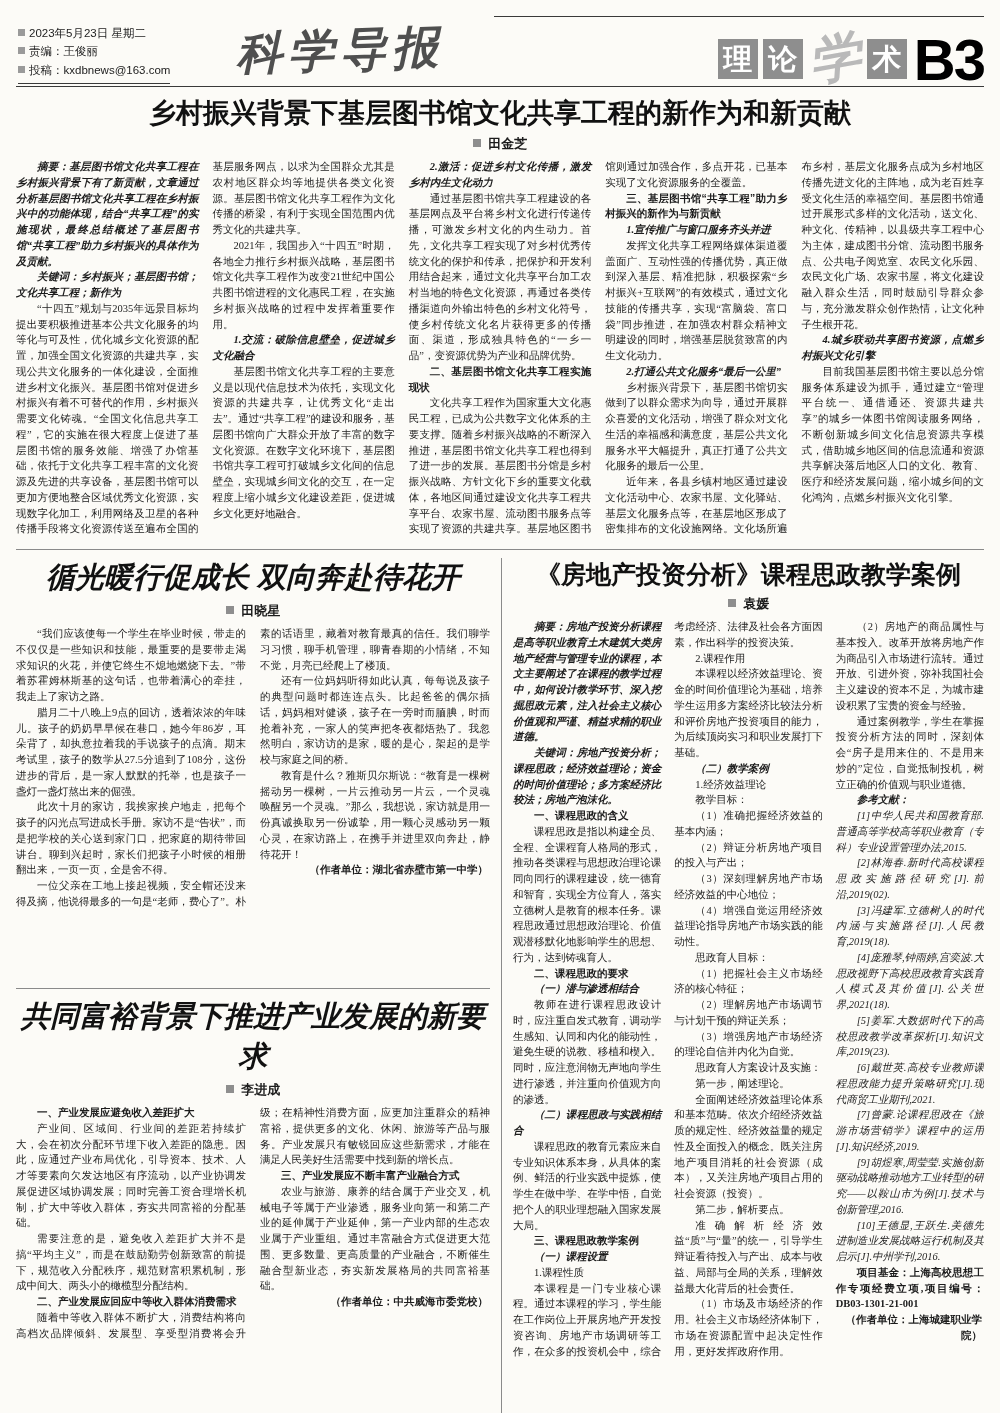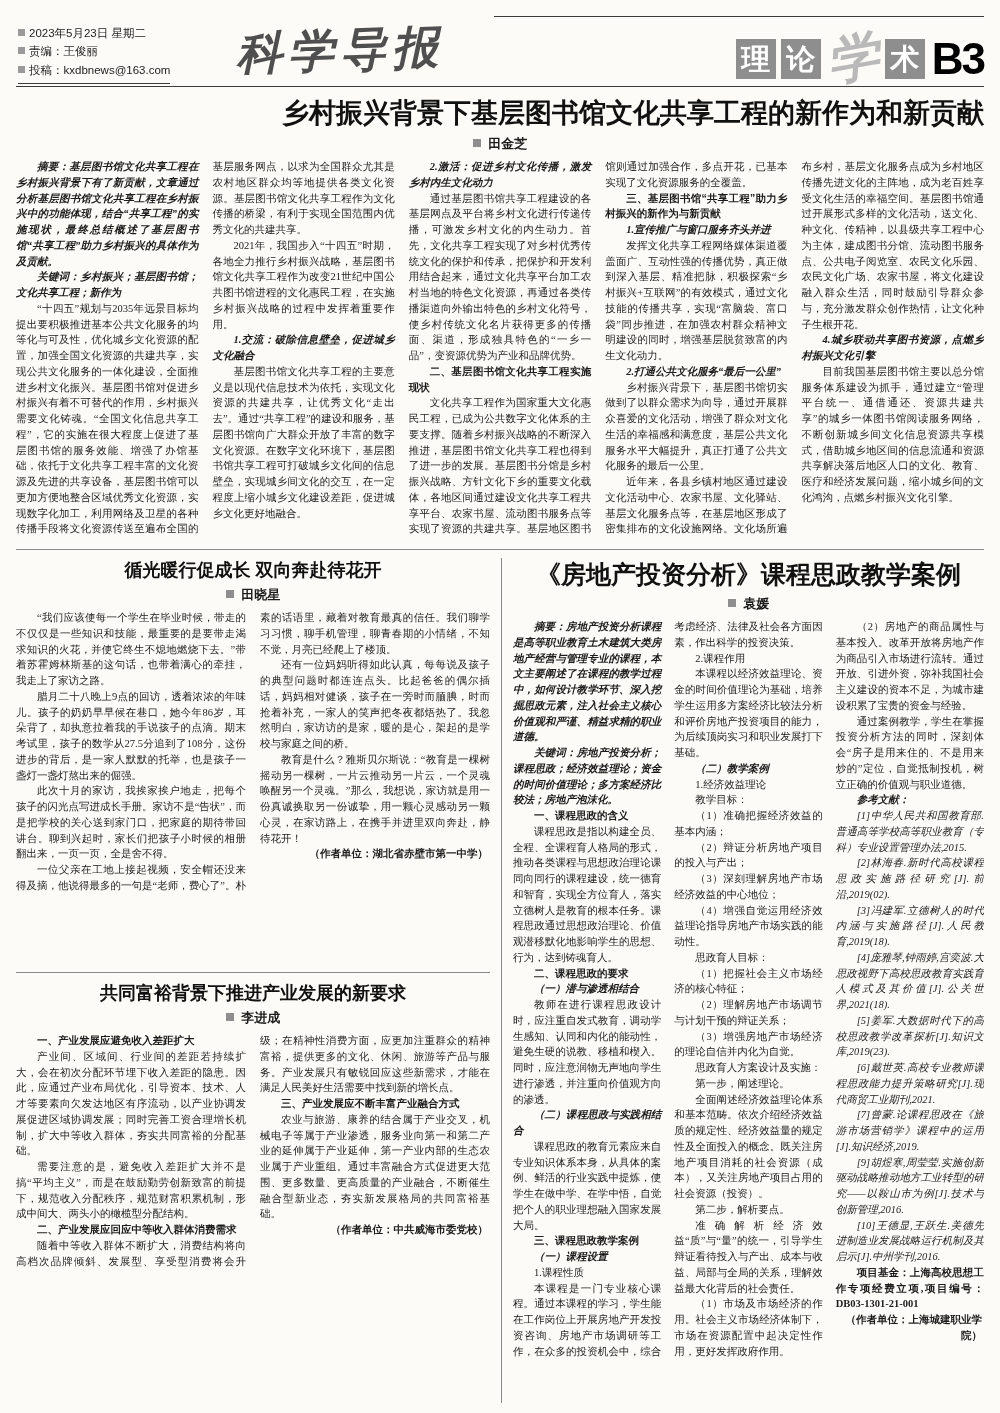--- a/index.html
+++ b/index.html
@@ -16,47 +16,47 @@
   .sq{display:inline-block;width:7px;height:7px;background:#9a9a9a;margin-right:4px;vertical-align:1px;}
   .masthead{position:absolute;left:220px;top:8px;font-size:46px;font-weight:bold;font-style:italic;
     color:#4f4f4f;letter-spacing:6px;transform:rotate(-2deg);font-family:"DejaVu Serif",serif;}
   .banner-wrap{position:absolute;right:0;top:4px;width:490px;border-top:1px solid #3a3a3a;padding-top:7px;
     display:flex;justify-content:flex-end;align-items:center;}
   .banner{display:flex;align-items:center;gap:5px;}
   .sec-box{width:40px;height:40px;background:#8e8e8e;color:#fff;font-weight:bold;
     font-size:29px;line-height:40px;text-align:center;font-family:"Liberation Sans",sans-serif;}
   .sec-cal{font-size:52px;color:#b9b9b9;font-weight:bold;font-style:italic;
     transform:rotate(-10deg);margin:0 1px;font-family:"DejaVu Serif",serif;}
-  .page-no{font-size:44px;font-weight:900;color:#000;letter-spacing:-2px;
+  .page-no{font-size:58px;font-weight:900;color:#000;letter-spacing:-2px;
     font-family:"Liberation Sans",sans-serif;margin-left:2px;}
   
   .a-title{font-family:"Liberation Sans",sans-serif;font-weight:bold;text-align:center;margin:0;color:#111;}
   .a-author{text-align:center;font-size:13px;font-weight:bold;margin:4px 0 6px;
     font-family:"Liberation Sans",sans-serif;}
   .a-author .sq{width:8px;height:8px;background:#8e8e8e;}
   .cols{font-size:10.5px;line-height:1.5;text-align:justify;overflow:hidden;}
   .cols p{margin:0;}
   .blk-p{text-indent:2em;}
   .blk-kai{text-indent:2em;font-weight:bold;font-style:italic;}
   .blk-kw{text-indent:2em;font-weight:bold;font-style:italic;}
   .blk-h1{text-indent:2em;font-weight:900;font-family:"Liberation Sans",sans-serif;}
   .blk-h2{text-indent:2em;font-weight:bold;font-style:italic;}
   .blk-ref{text-indent:2em;font-style:italic;}
   .blk-fund{text-indent:2em;font-weight:bold;}
   .blk-attr{text-align:right;font-weight:bold;padding-right:2px;font-family:"Liberation Sans",sans-serif;}
   
   .article1{padding-top:8px;border-bottom:1px solid #8a8a8a;padding-bottom:10px;}
-  .article1 .a-title{font-size:27px;text-align:right;}
+  .article1 .a-title{font-size:27px;}
   .a1-cols{column-count:5;column-gap:14px;height:380px;}
   
   .lower{display:flex;margin-top:8px;}
   .lower-left{width:474px;padding-right:11px;}
   .lower-right{flex:1;border-left:1px solid #8a8a8a;padding-left:11px;}
   .article2{border-bottom:1px solid #8a8a8a;padding-bottom:10px;margin-bottom:8px;}
-  .article2 .a-title,.article4 .a-title{font-size:18px;}
+  .article2 .a-title,.article4 .a-title{font-size:29px;font-style:italic;}
   .article3 .a-title{font-size:25px;}
   .a2-cols{column-count:2;column-gap:14px;height:352px;}
   .a3-cols{column-count:3;column-gap:13px;height:778px;}
   .a4-cols{column-count:2;column-gap:14px;height:370px;}
 </style>
 </head>
 <body>
 
 <div class="hdr">
   <div class="hdr-left">

